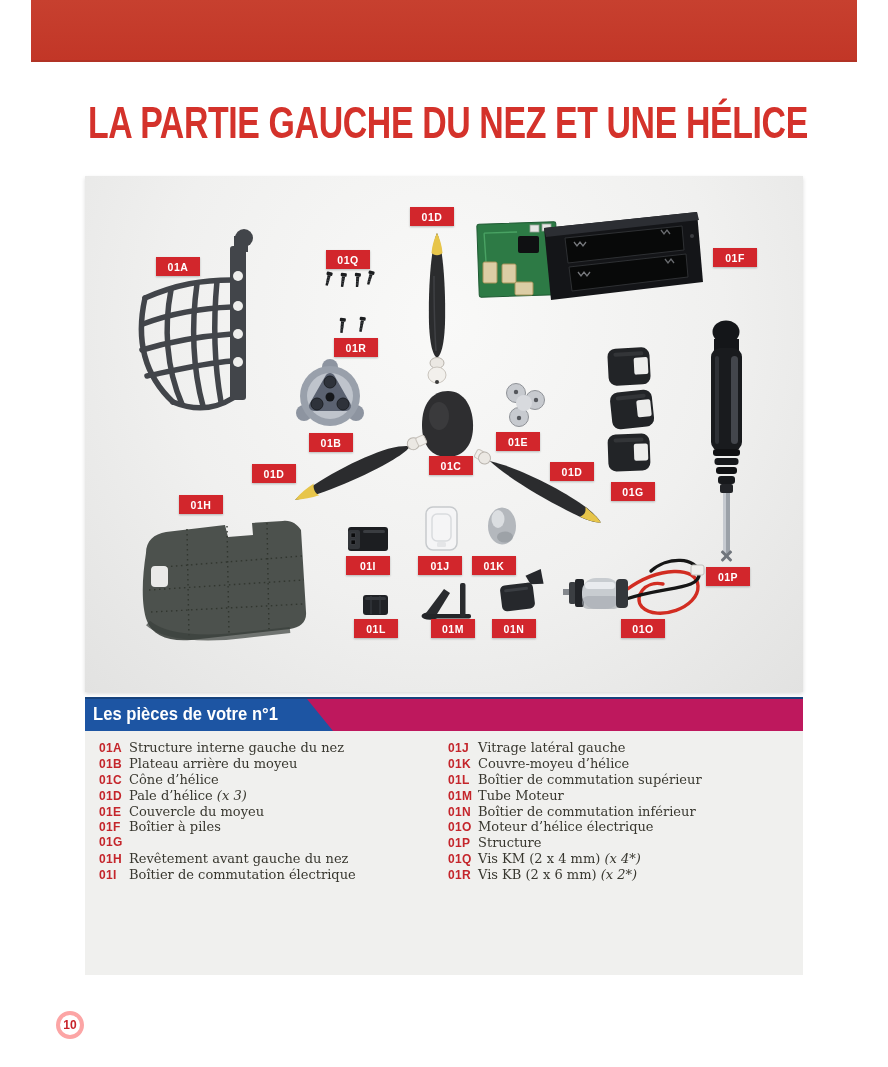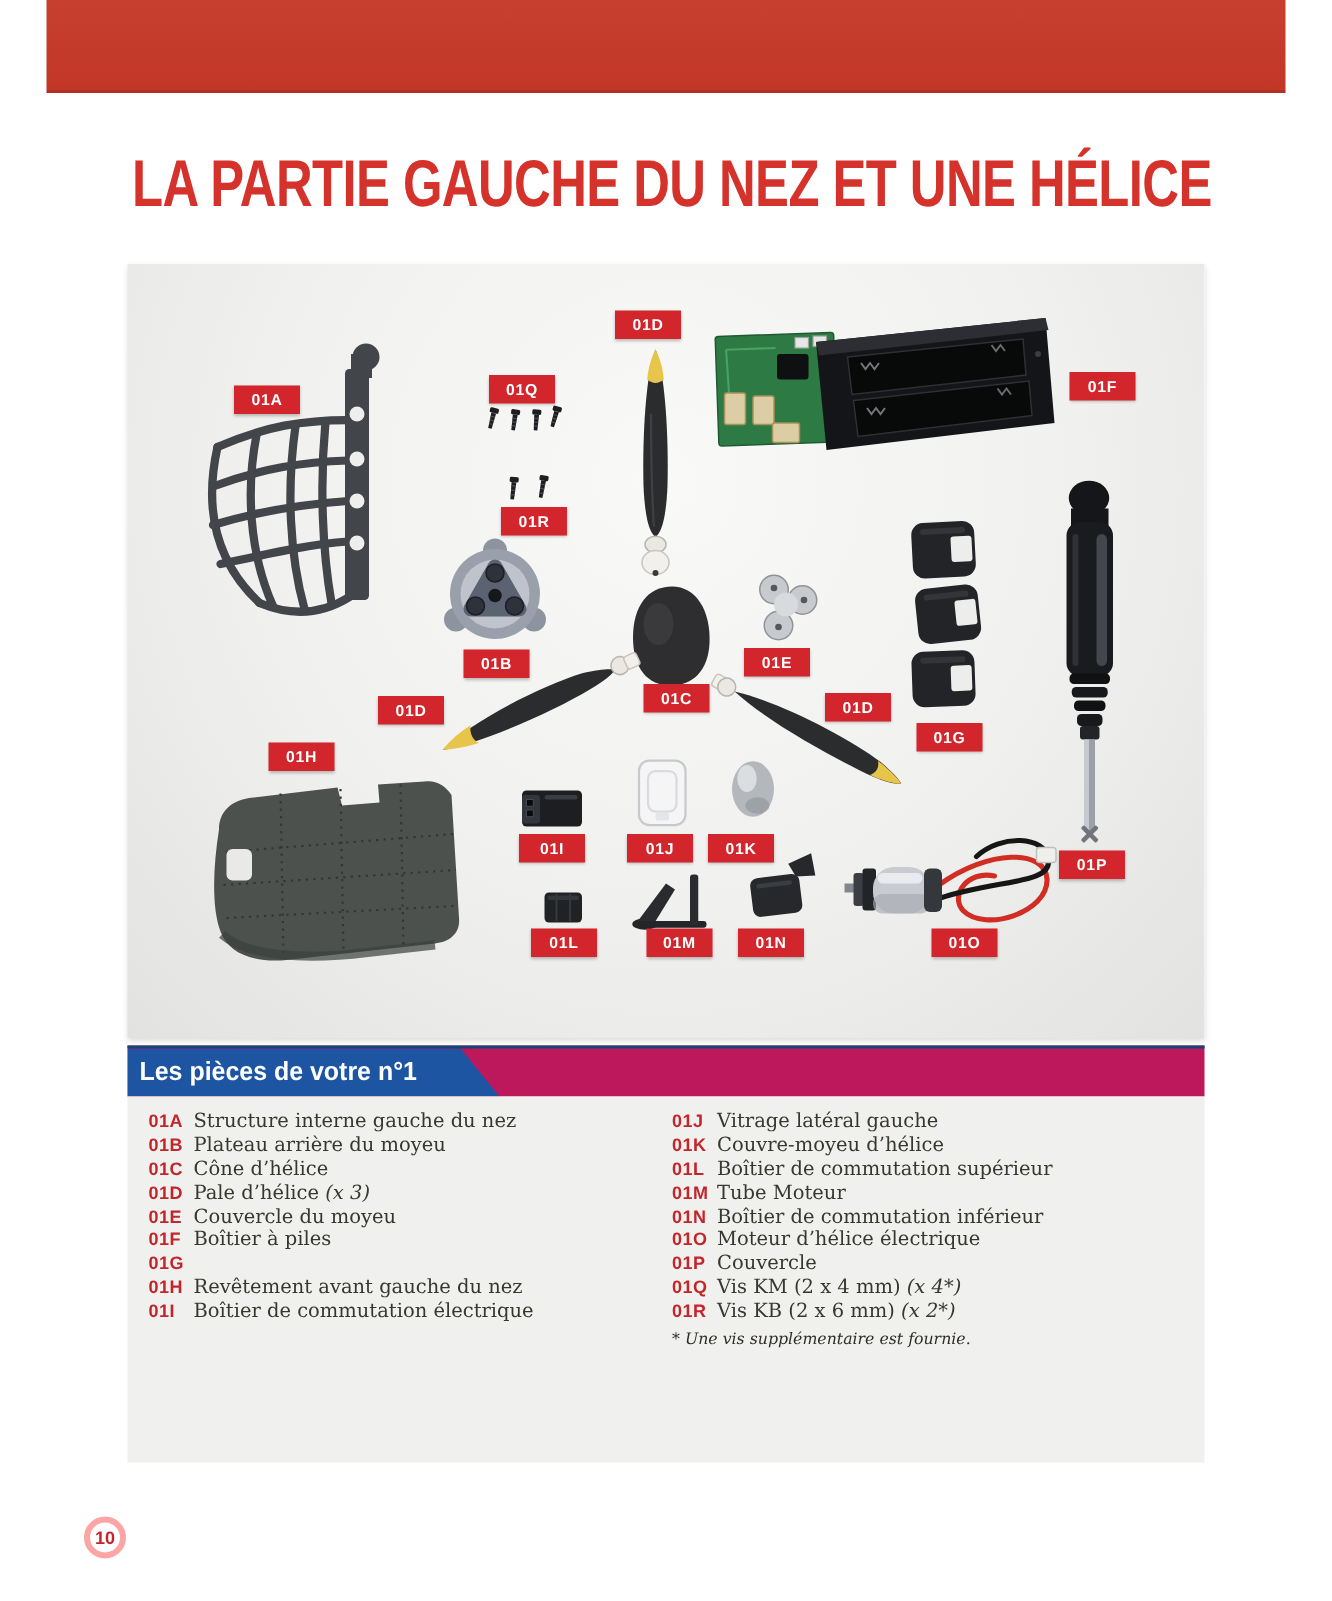--- a/index.html
+++ b/index.html
@@ -387,29 +387,28 @@
         <div class="row">
           <span class="code">01N</span>
           <span class="desc">Boîtier de commutation inférieur</span>
         </div>
         <div class="row">
           <span class="code">01O</span>
           <span class="desc">Moteur d’hélice électrique</span>
         </div>
         <div class="row">
           <span class="code">01P</span>
-          <span class="desc">Couvercle</span>
+          <span class="desc">Structure</span>
         </div>
         <div class="row">
           <span class="code">01Q</span>
           <span class="desc">Vis KM (2 x 4 mm) <i>(x 4*)</i></span>
         </div>
         <div class="row">
           <span class="code">01R</span>
           <span class="desc">Vis KB (2 x 6 mm) <i>(x 2*)</i></span>
         </div>
-        <div class="footnote">* Une vis supplémentaire est fournie.</div>
       </div>
   </div>
 
   <div class="page-num">10</div>
 
 </div>
 
 </body></html>

